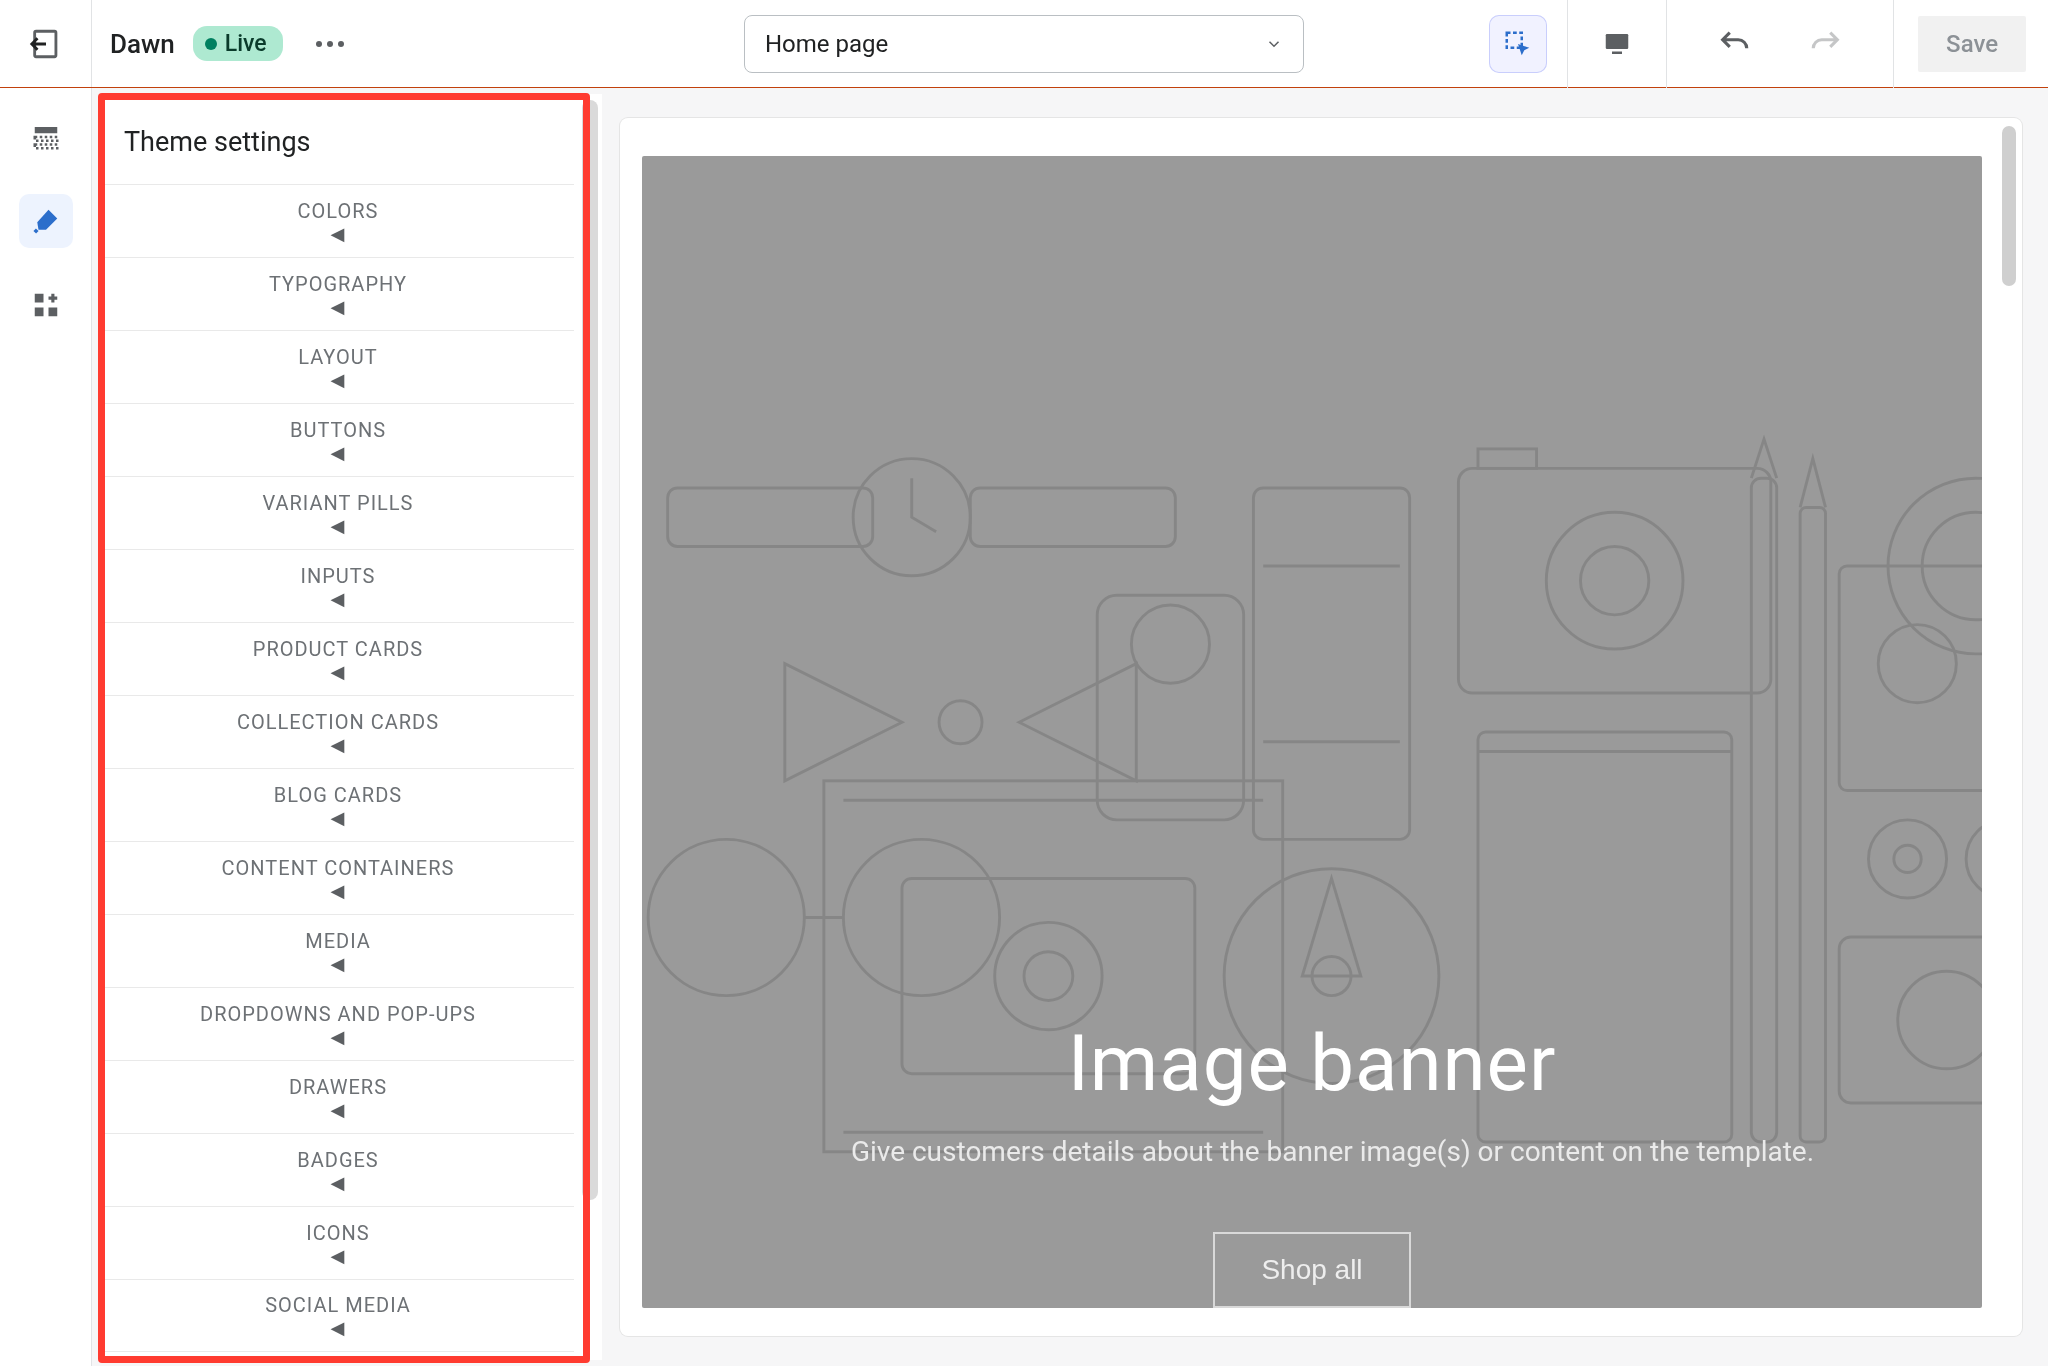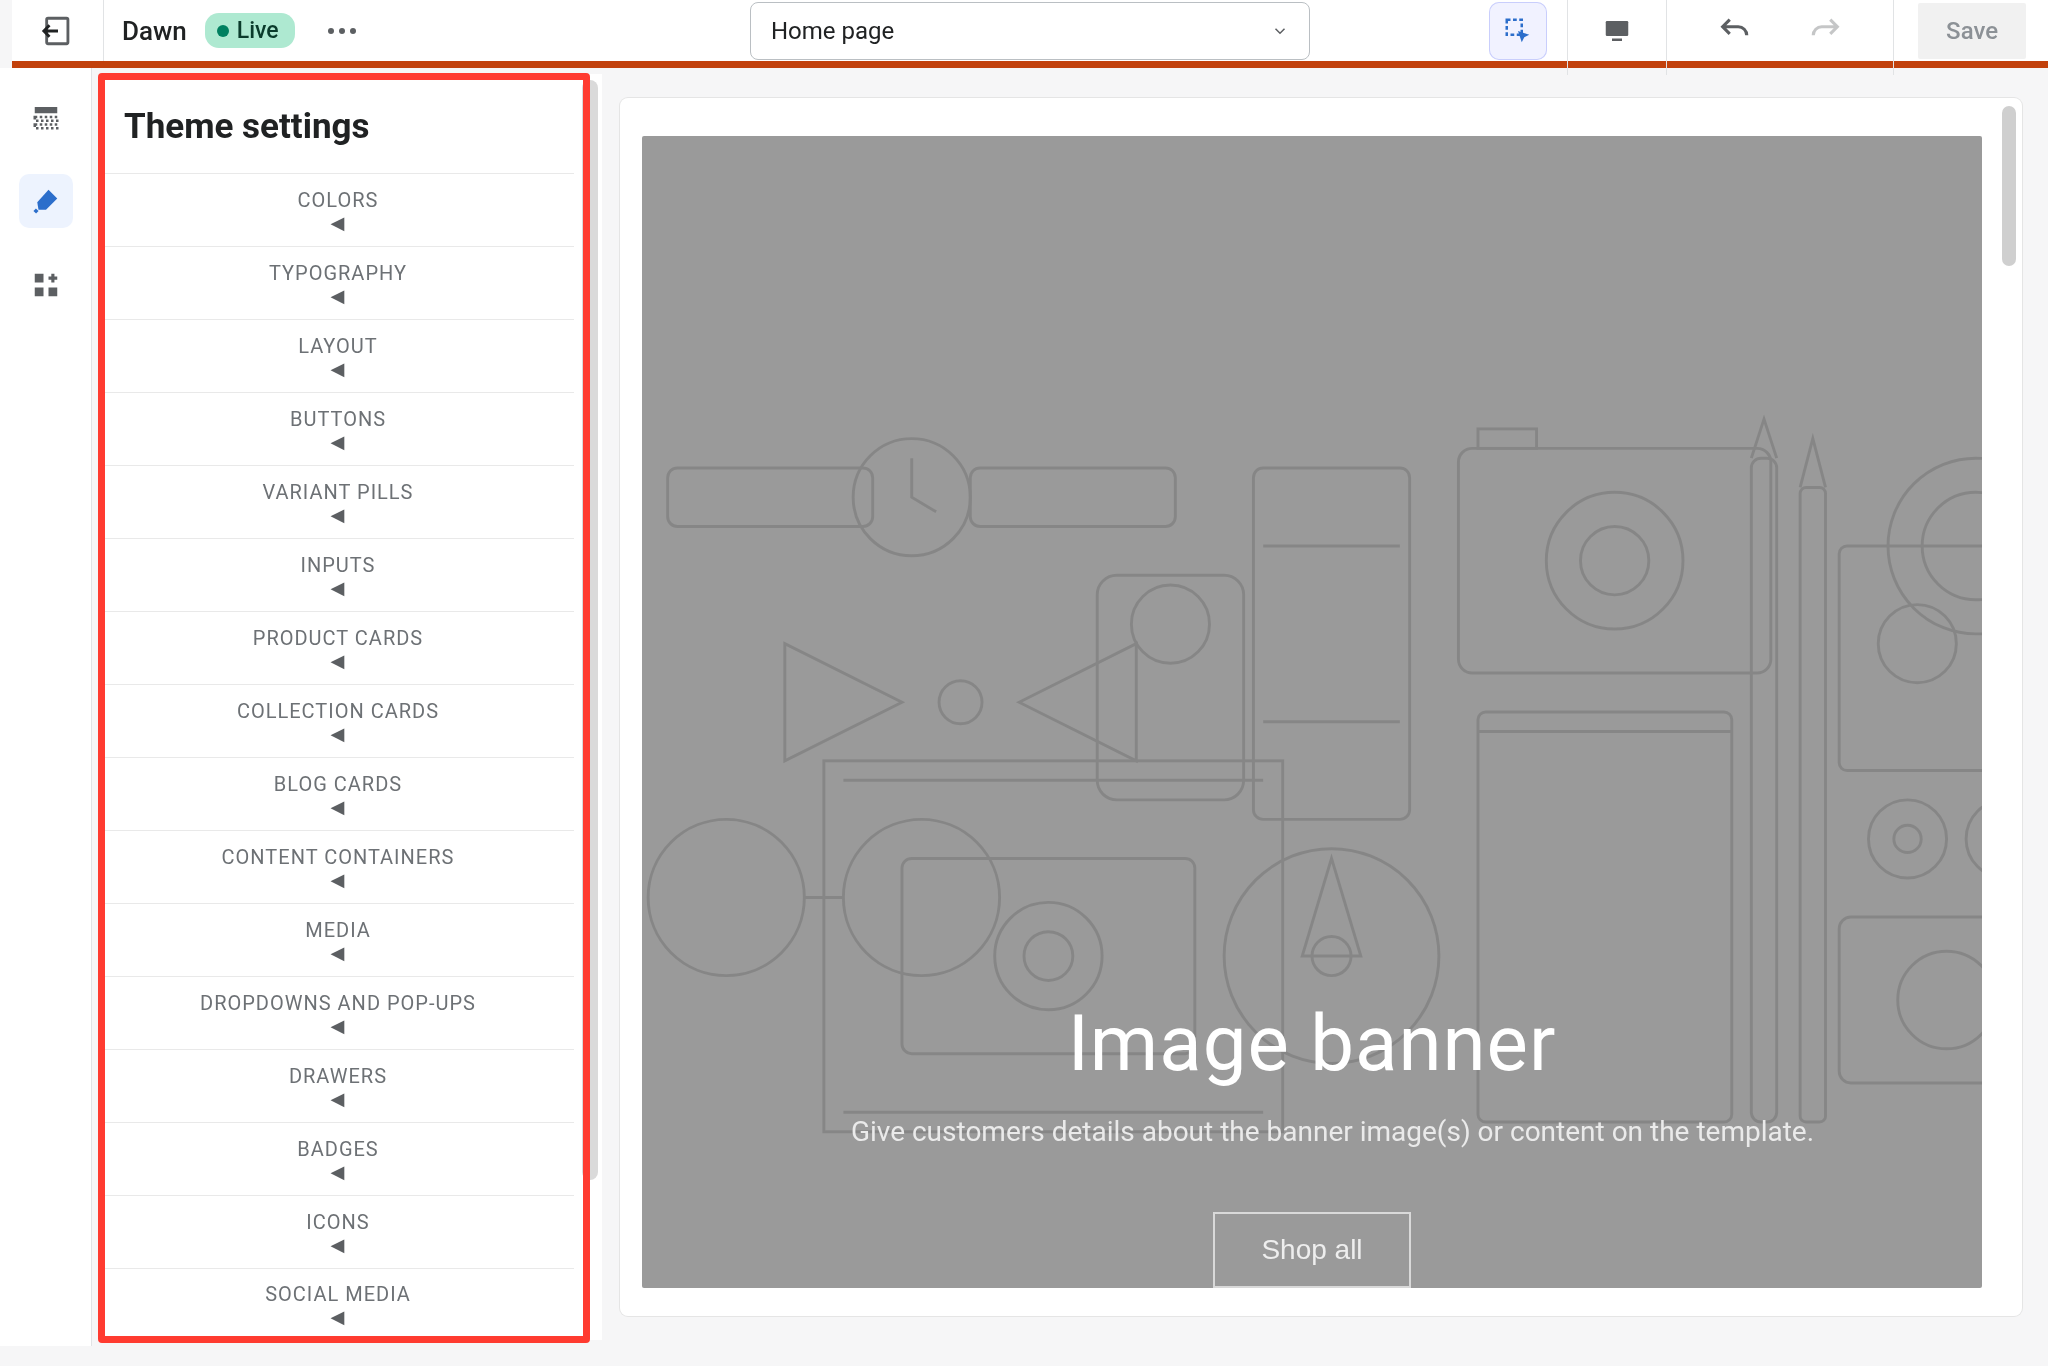--- a/index.html
+++ b/index.html
@@ -1,25 +1,24 @@
 <!DOCTYPE html>
 <html><head>
 <meta charset="utf-8">
 <style>
   * { box-sizing: border-box; margin: 0; padding: 0; }
   html, body { width: 2048px; height: 1366px; font-family: -apple-system, BlinkMacSystemFont, "Segoe UI", Roboto, Helvetica, Arial, sans-serif; background:#f6f6f7; color:#202223; }
   
   .topbar {
-    height: 68px;
-    border-bottom: 7px solid #c2410c;
+    height: 88px;
+    border-bottom: 1px solid #c2410c;
     display: flex;
     align-items: center;
     background:#fff;
     position: relative;
-    margin-left: 12px;
   }
   .exit-area {
     width: 92px; height: 100%; display:flex; align-items:center; justify-content:center;
     border-right: 1px solid #e1e3e5;
   }
   .exit-icon { width:34px; height:34px; }
   .theme-name {
     font-size: 26px; font-weight:500; color:#202223; margin-left: 18px;
   }
   .live-badge {
@@ -82,21 +81,21 @@
   }
   .sidebar {
     position:relative;
     height:100%; overflow:hidden;
     background:#fff;
   }
   .sb-scroll {
     height:100%; overflow-y:auto; padding-right:28px;
   }
   .sb-title {
-    font-size:35px; font-weight:700; padding:32px 22px 26px 22px;
+    font-size:27px; font-weight:400; padding:32px 22px 26px 22px;
   }
   .sb-item {
     display:flex; align-items:center; justify-content:center;
     padding: 0 22px; height:73px;
     font-size:20px; font-weight:400; letter-spacing:1px;
     color:#6d7175; text-transform:uppercase;
     border-top:1px solid #e9e9e9;
     cursor:pointer;
     flex-direction:column;
   }

